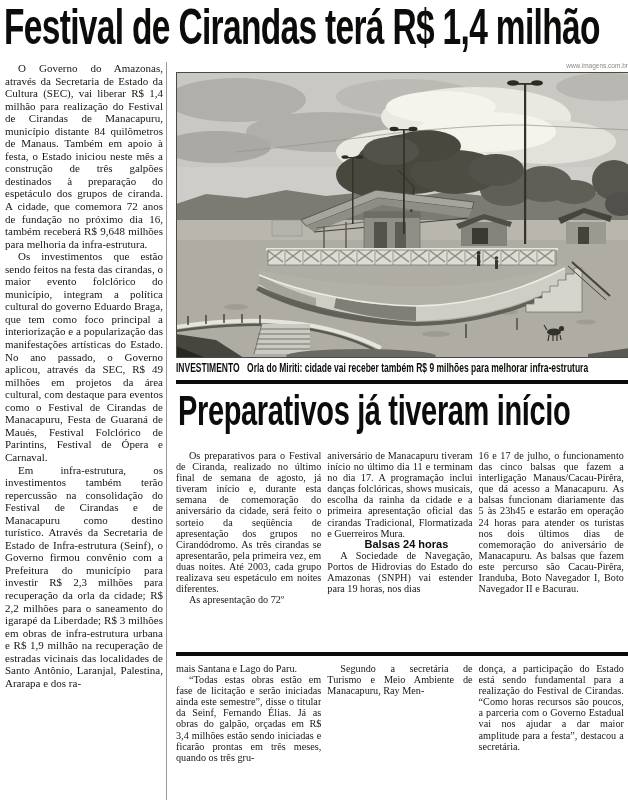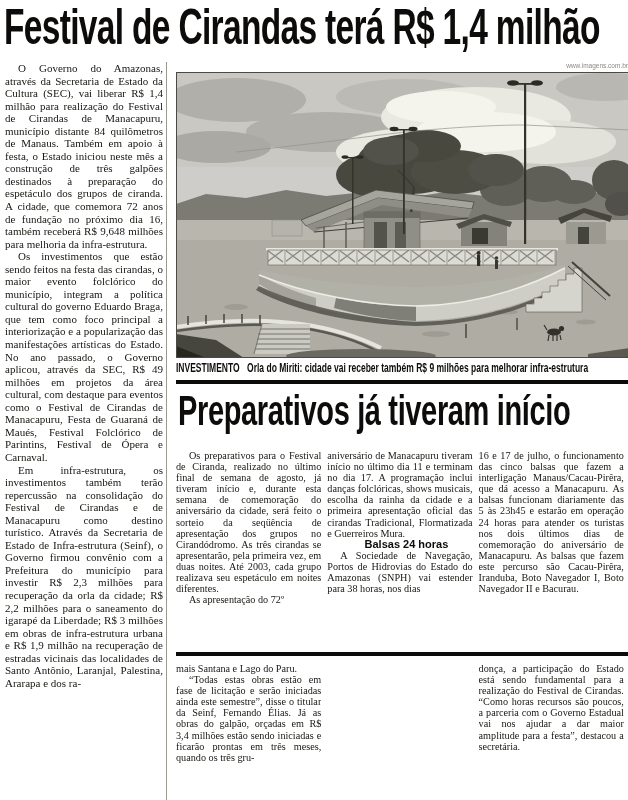--- a/index.html
+++ b/index.html
@@ -216,35 +216,36 @@
     <h2 class="h2">Preparativos já tiveram início</h2>
 
     <div class="cols cols-a2">
       <div class="col">
         <p>Os preparativos para o Festival de Ciranda, realizado no último final de semana de agosto, já tiveram início e, durante esta semana de comemoração do aniversário da cidade, será feito o sorteio da seqüência de apresentação dos grupos no Cirandódromo. As três cirandas se apresentarão, pela primeira vez, em duas noites. Até 2003, cada grupo realizava seu espetáculo em noites diferentes.</p>
         <p>As apresentação do 72º</p>
       </div>
       <div class="col">
         <p class="noind">aniversário de Manacapuru tiveram início no último dia 11 e terminam no dia 17. A programação inclui danças folclóricas, shows musicais, escolha da rainha da cidade e a primeira apresentação oficial das cirandas Tradicional, Flormatizada e Guerreiros Mura.</p>
         <p class="subhead">Balsas 24 horas</p>
-        <p>A Sociedade de Navegação, Portos de Hidrovias do Estado do Amazonas (SNPH) vai estender para 38 horas, nos dias</p>
+        <p>A Sociedade de Navegação, Portos de Hidrovias do Estado do Amazonas (SNPH) vai estender para 19 horas, nos dias</p>
       </div>
       <div class="col">
         <p class="noind">16 e 17 de julho, o funcionamento das cinco balsas que fazem a interligação Manaus/Cacau-Pirêra, que dá acesso a Manacapuru. As balsas funcionam diariamente das 5 às 23h45 e estarão em operação 24 horas para atender os turistas nos dois últimos dias de comemoração do aniversário de Manacapuru. As balsas que fazem este percurso são Cacau-Pirêra, Iranduba, Boto Navegador I, Boto Navegador II e Bacurau.</p>
       </div>
     </div>
 
     <div class="hrule rule-b"></div>
 
     <div class="cols cols-cont">
       <div class="col">
         <p class="noind">mais Santana e Lago do Paru.</p>
         <p>“Todas estas obras estão em fase de licitação e serão iniciadas ainda este semestre”, disse o titular da Seinf, Fernando Élias. Já as obras do galpão, orçadas em R$ 3,4 milhões estão sendo iniciadas e ficarão prontas em três meses, quando os três gru-</p>
       </div>
       <div class="col">
+        <p>Segundo a secretária de Turismo e Meio Ambiente de Manacapuru, Ray Men-</p>
       </div>
       <div class="col">
         <p class="noind">donça, a participação do Estado está sendo fundamental para a realização do Festival de Cirandas. “Como horas recursos são poucos, a parceria com o Governo Estadual vai nos ajudar a dar maior amplitude para a festa”, destacou a secretária.</p>
       </div>
     </div>
 
   </div>
 </div>
 
 </body></html>

